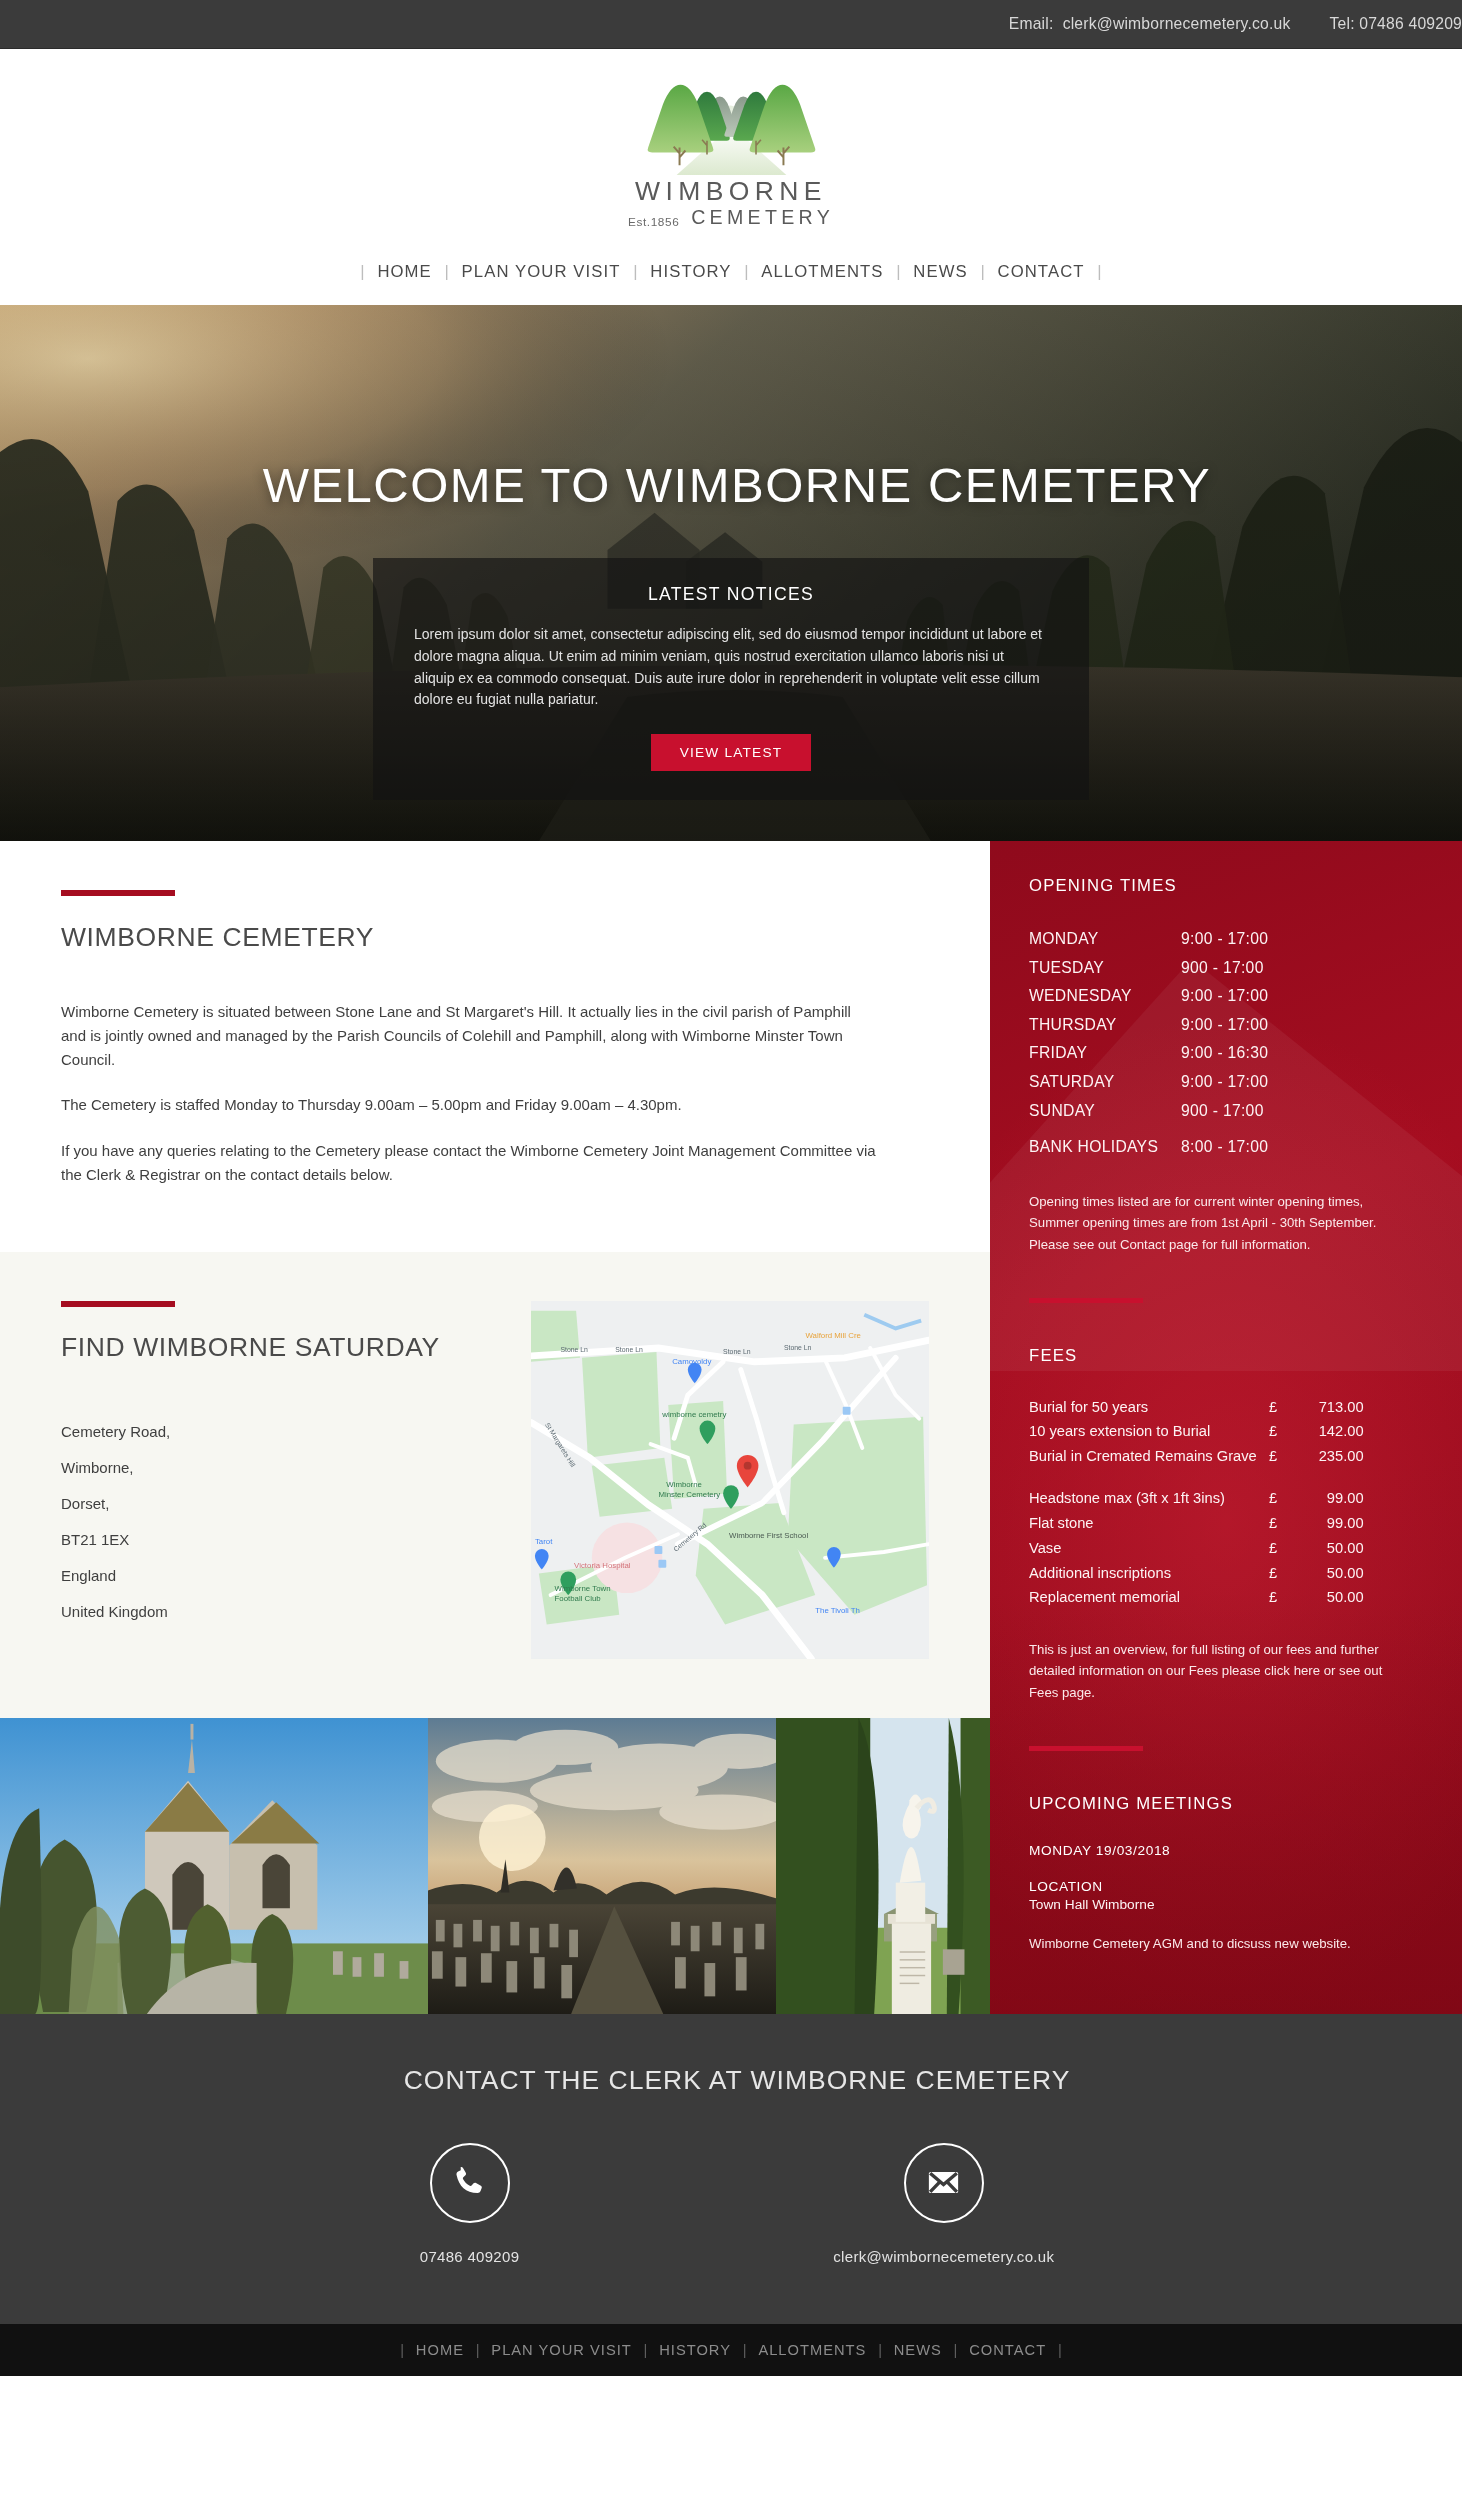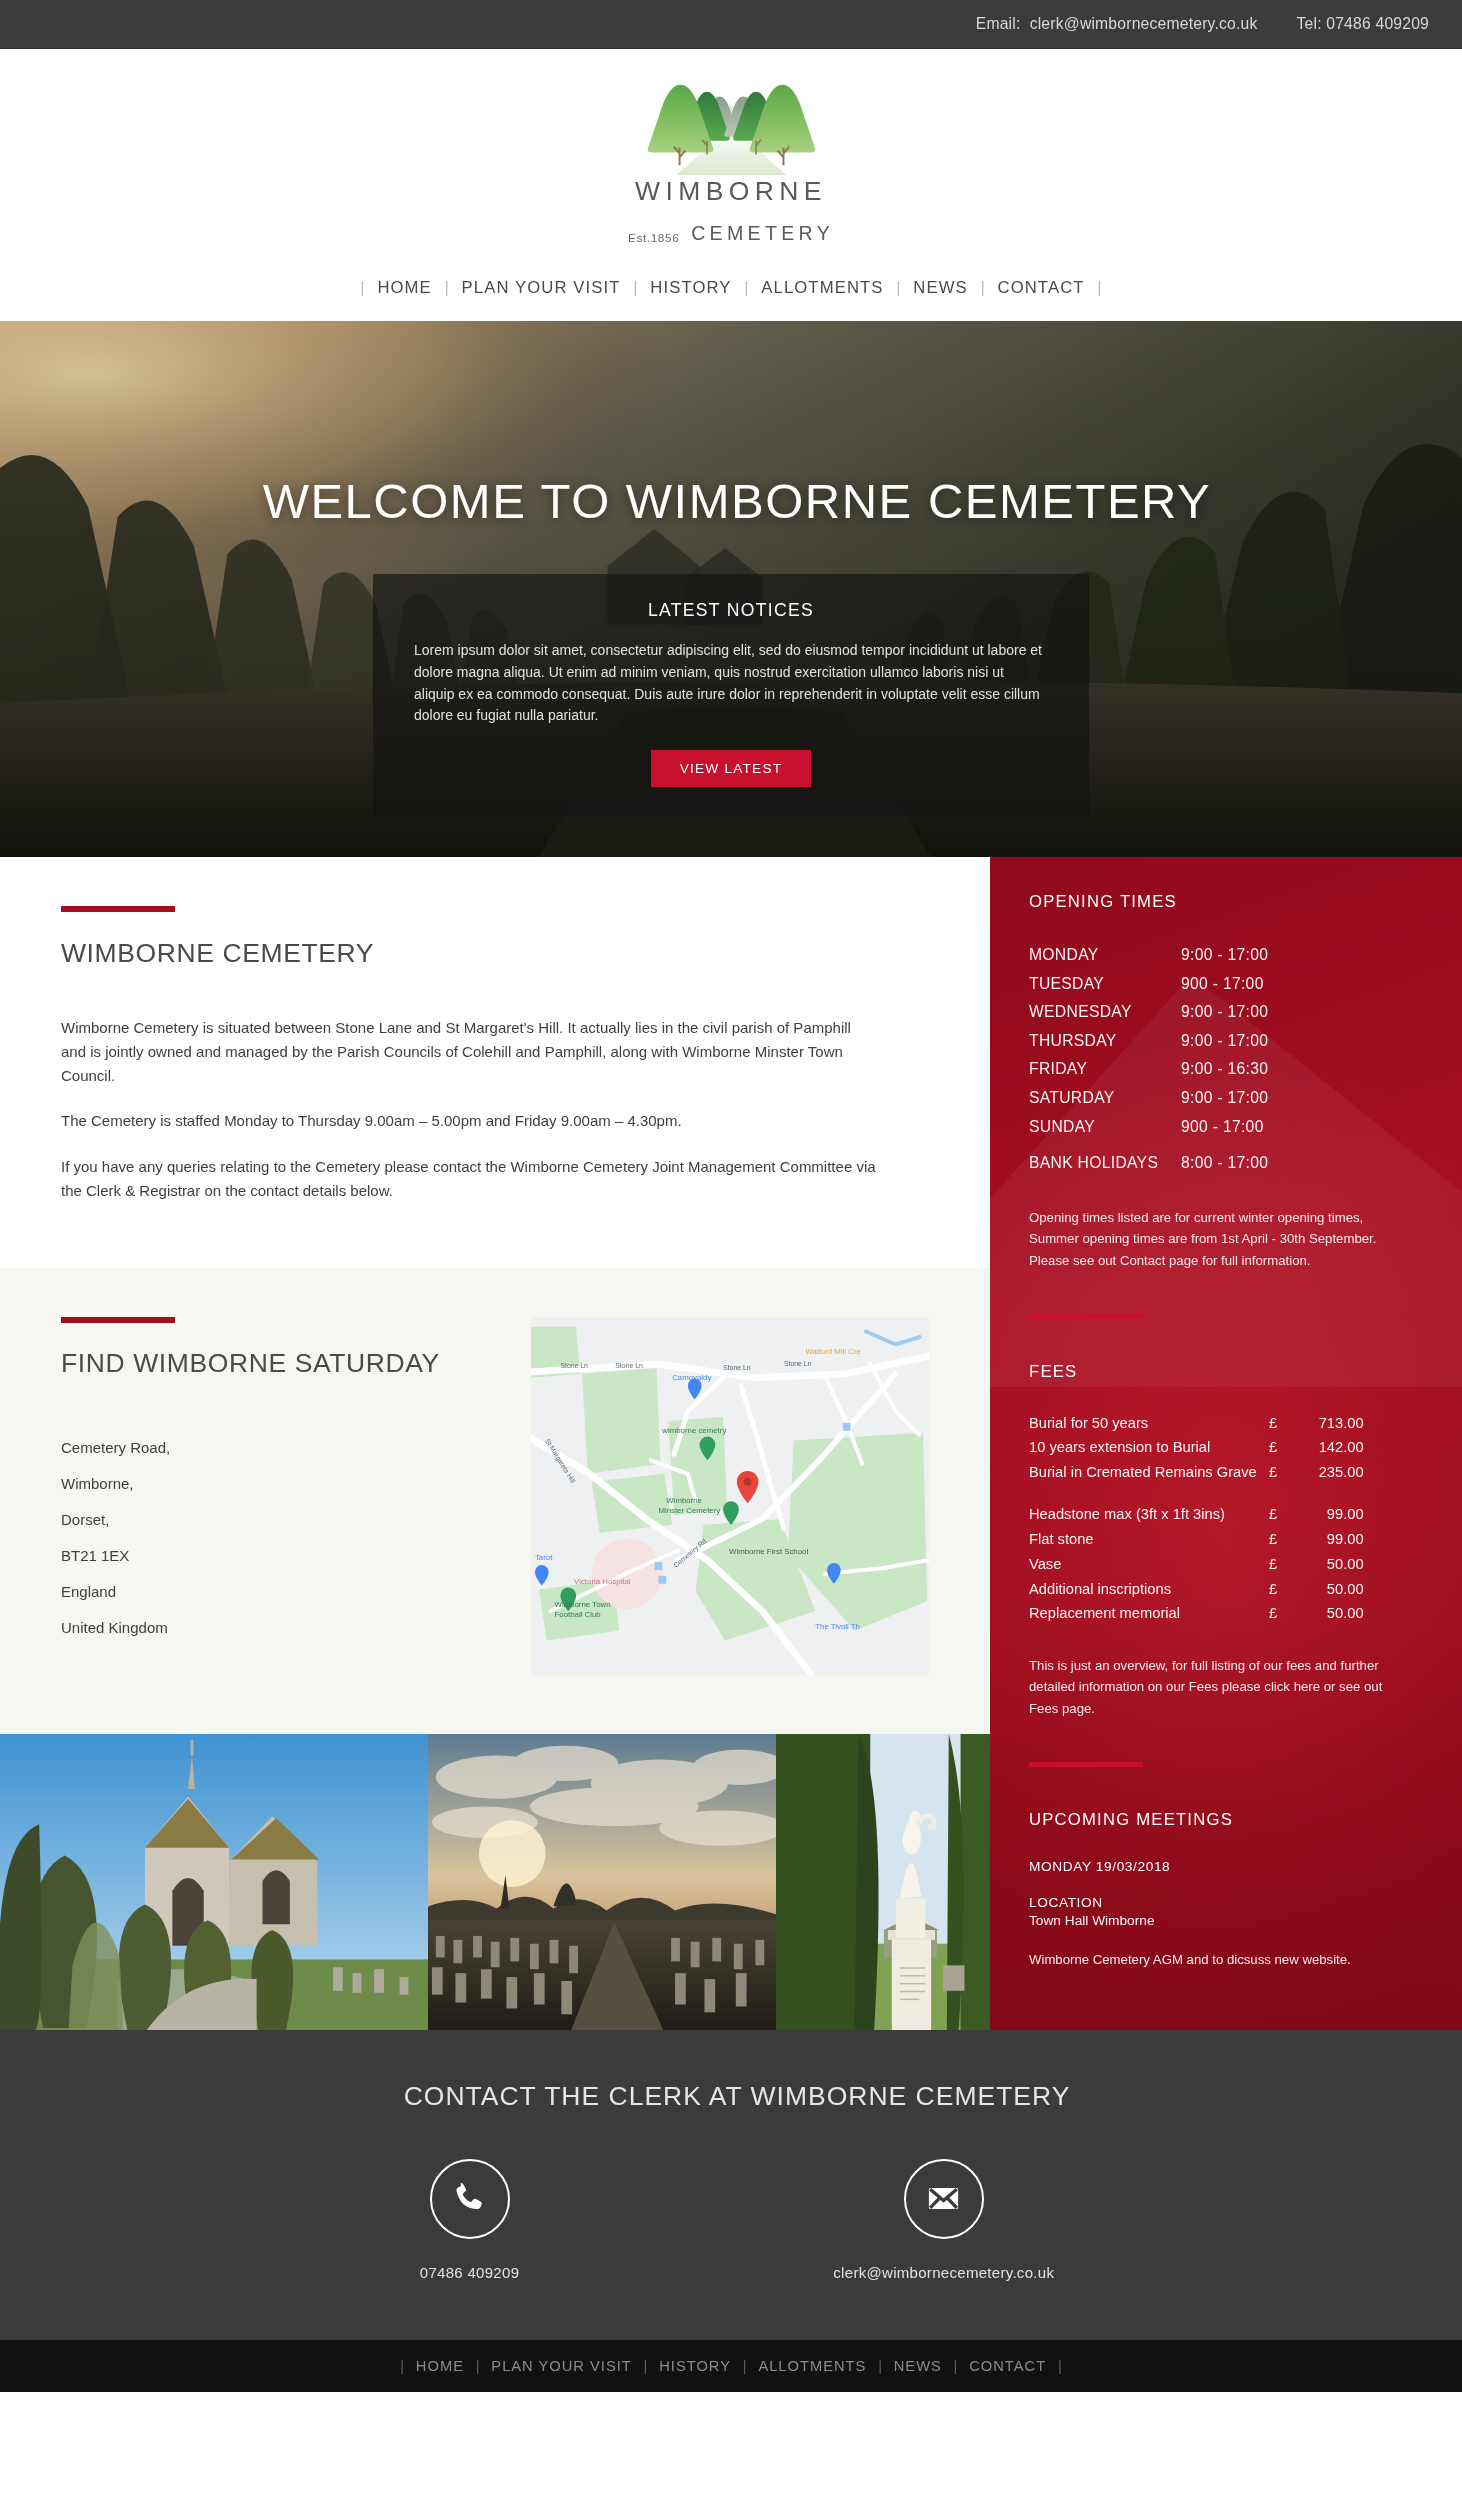--- a/index.html
+++ b/index.html
@@ -11,21 +11,20 @@
   }
   body { width: 1462px; overflow-x: hidden; }
 
   
   .topbar {
     height: 49px;
     background: #3b3b3b;
     display: flex;
     align-items: center;
     justify-content: flex-end;
-    padding-right: 33px;
     gap: 39px;
     border-bottom: 1px solid #2b2b2b;
   }
   .topbar-item {
     color: #d8d8d8;
     font-size: 15.7px;
     letter-spacing: 0.2px;
     white-space: nowrap;
   }
   .topbar-item .lbl { color: #d8d8d8; }
@@ -49,21 +48,21 @@
     letter-spacing: 5.4px;
     color: #5a5a5a;
     font-weight: 300;
     line-height: 1.1;
   }
   .logo-sub-row {
     display: flex;
     align-items: flex-end;
     justify-content: center;
     gap: 11.8px;
-    margin-top: 16px;
+    margin-top: 0;
   }
   .logo-est {
     font-size: 11.8px;
     letter-spacing: 0.6px;
     color: #6a6a6a;
   }
   .logo-sub {
     font-size: 19.6px;
     letter-spacing: 4.3px;
     color: #5a5a5a;

